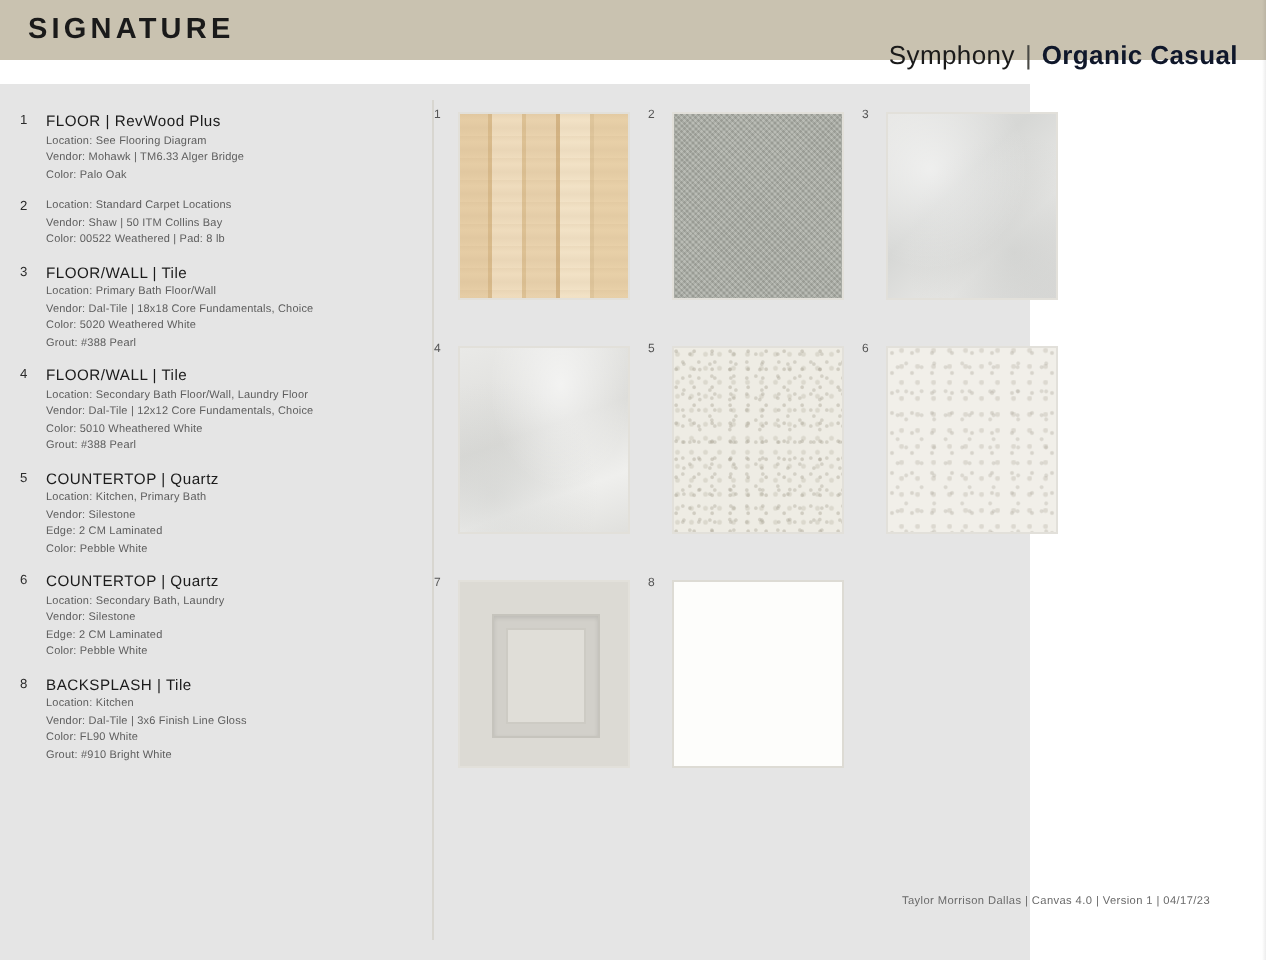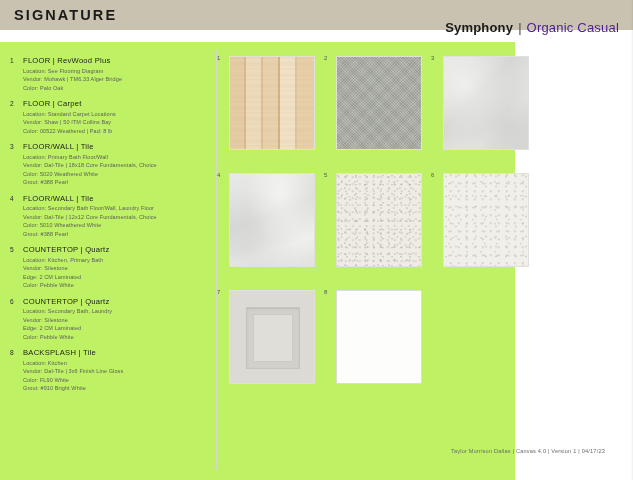--- a/index.html
+++ b/index.html
@@ -30,30 +30,30 @@
     font-weight: bold;
     letter-spacing: 2.1px;
     color: #1a1a1a;
   }
   #header-right {
     display: flex;
     align-items: baseline;
     font-size: 13px;
     color: #1a1a1a;
   }
-  #project-name { font-weight: bold; letter-spacing: 0.2px; }
+  #project-name { font-weight: normal; letter-spacing: 0.2px; }
   #header-sep { margin: 0 5px; color: #4a4a46; font-weight: 300; }
-  #project-sub { font-weight: 400; letter-spacing: 0.2px; color: #4c1d95; margin-top: 24px; }
+  #project-sub { font-weight: 700; letter-spacing: 0.2px; color: #0f172a; margin-top: 24px; }
 
   
   #body {
     position: absolute;
     left: 0; top: 42px;
     width: 515px; height: 438px;
-    background: #bef264;
+    background: #e5e5e5;
   }
   #left-col {
     position: absolute;
     left: 0; top: 0;
     width: 216px; height: 438px;
     padding: 14px 10px 0 10px;
   }
   #divider {
     position: absolute;
     left: 216px; top: 8px;
@@ -280,21 +280,20 @@
           <div class="spec-title">FLOOR | RevWood Plus</div>
           <div class="spec-line">Location: See Flooring Diagram</div>
           <div class="spec-line">Vendor: Mohawk | TM6.33 Alger Bridge</div>
           <div class="spec-line">Color: Palo Oak</div>
         </div>
       </div>
 
       <div class="spec">
         <div class="spec-num">2</div>
         <div class="spec-body">
-          <div class="spec-title">FLOOR | Carpet</div>
           <div class="spec-line">Location: Standard Carpet Locations</div>
           <div class="spec-line">Vendor: Shaw | 50 ITM Collins Bay</div>
           <div class="spec-line">Color: 00522 Weathered | Pad: 8 lb</div>
         </div>
       </div>
 
       <div class="spec">
         <div class="spec-num">3</div>
         <div class="spec-body">
           <div class="spec-title">FLOOR/WALL | Tile</div>

